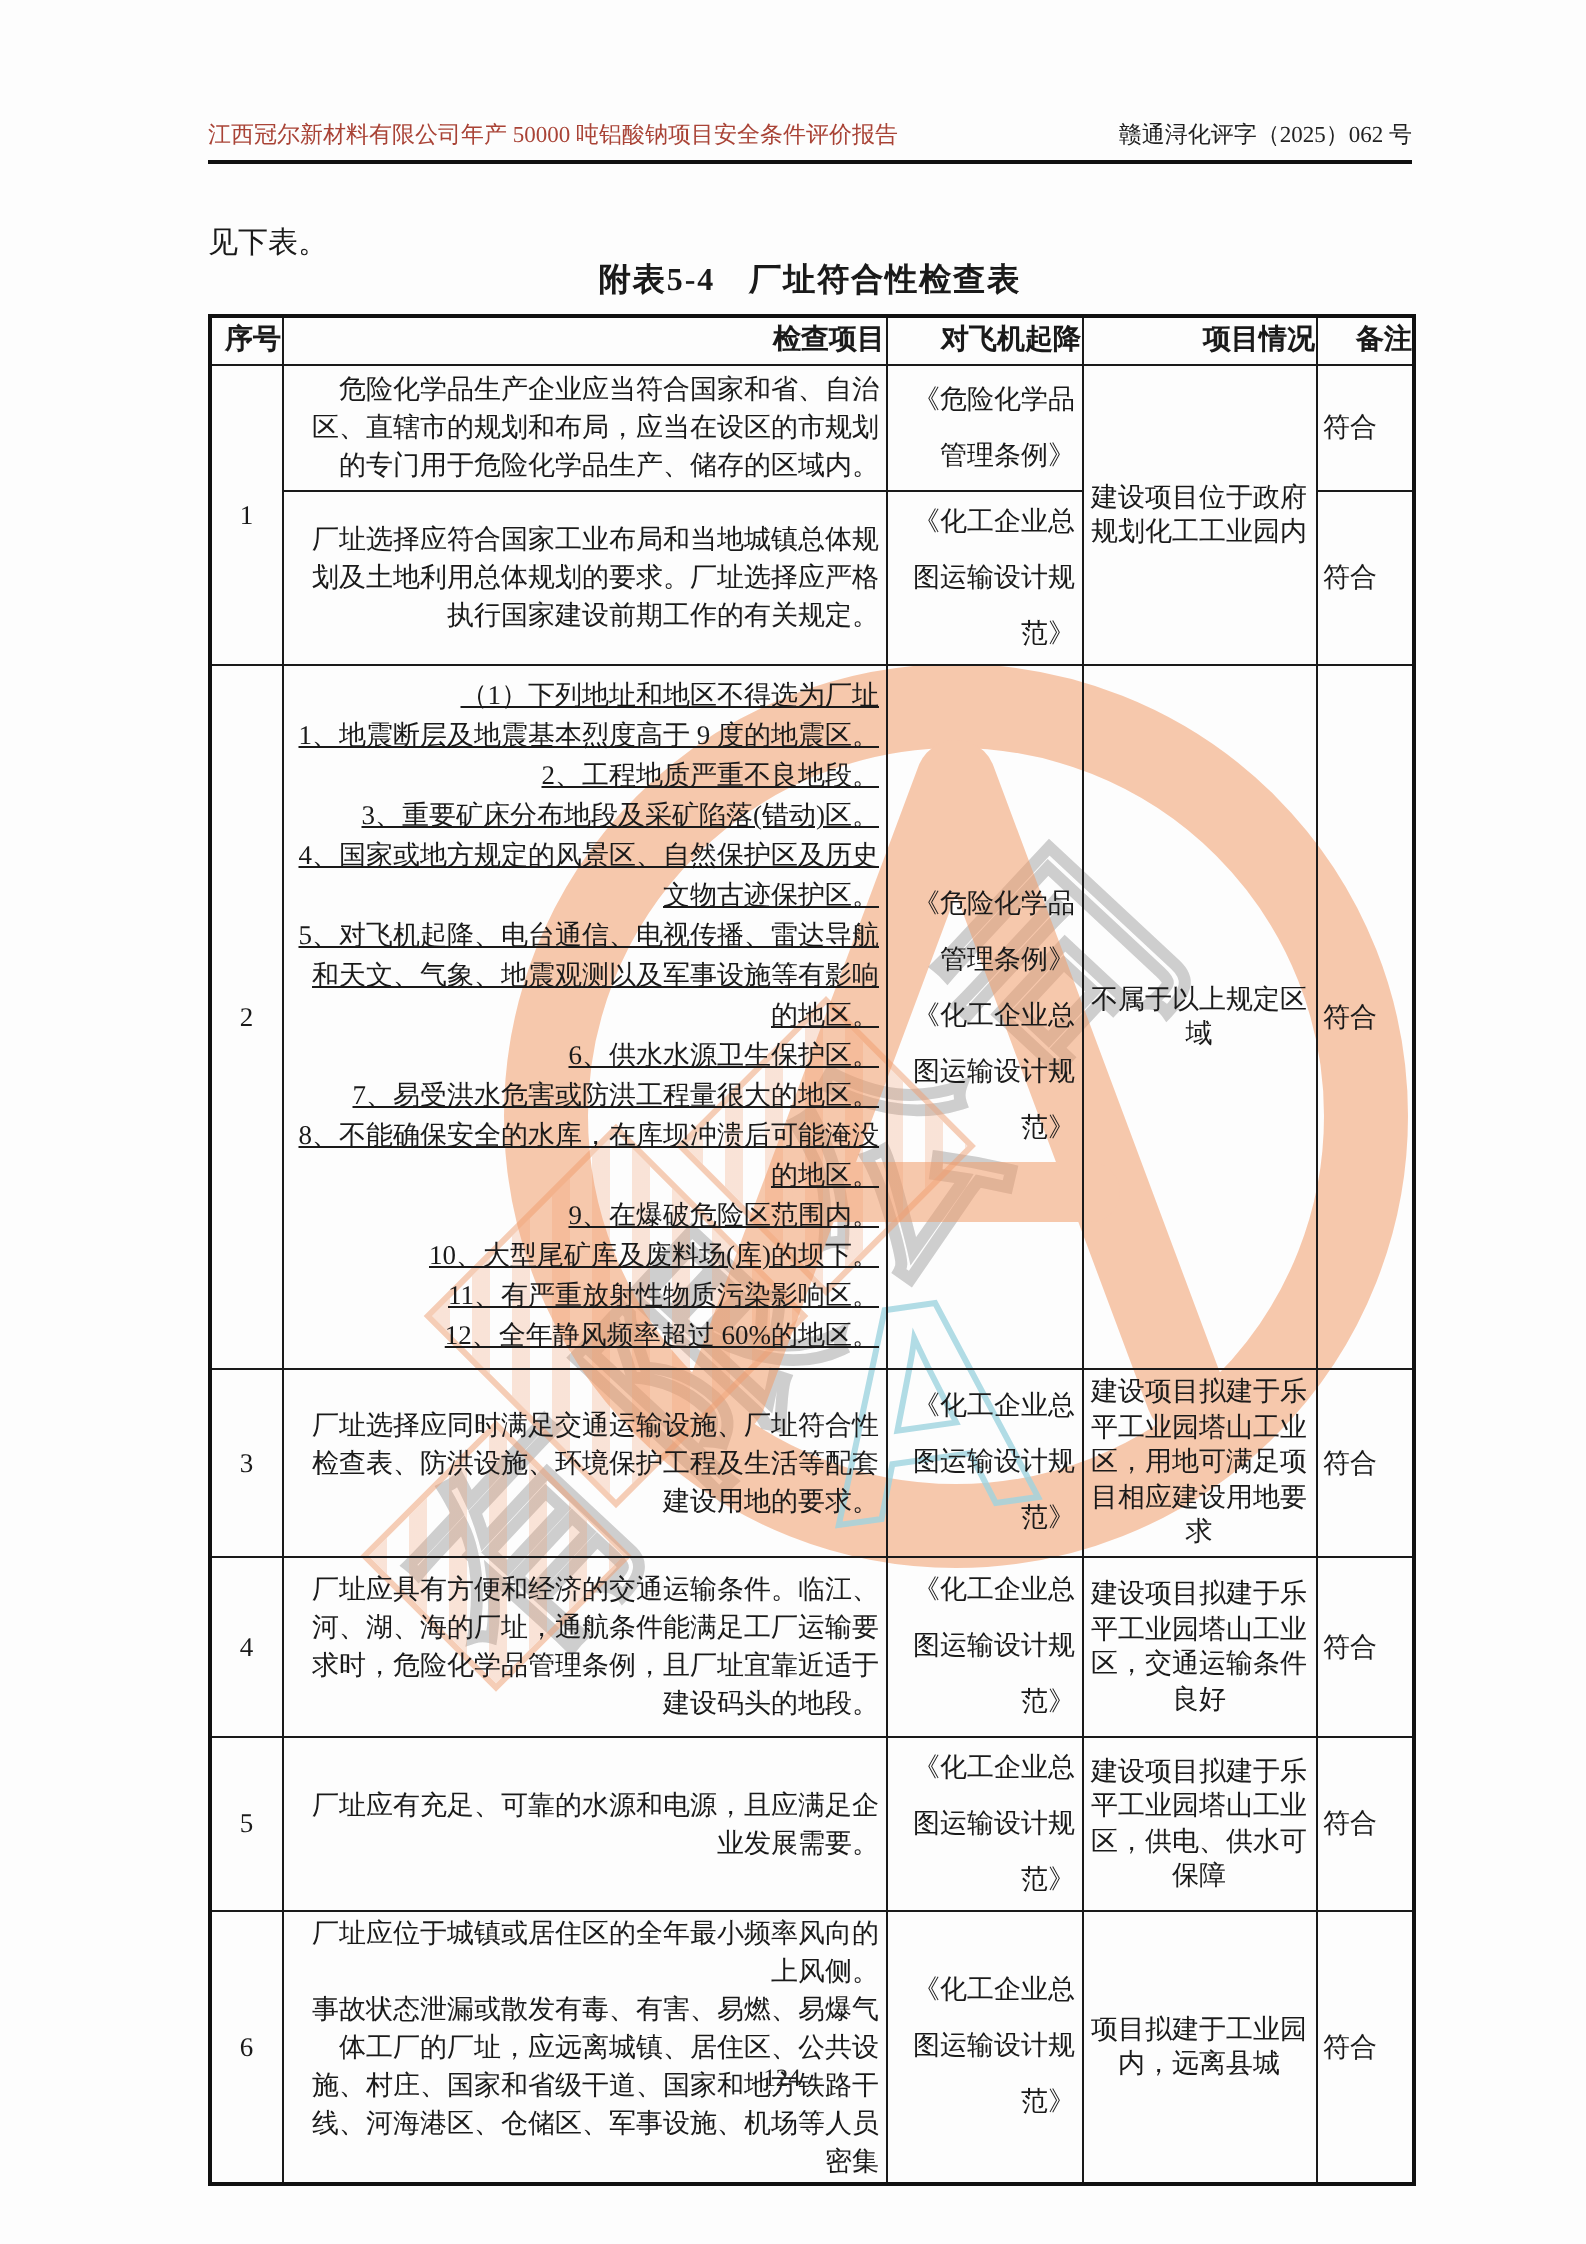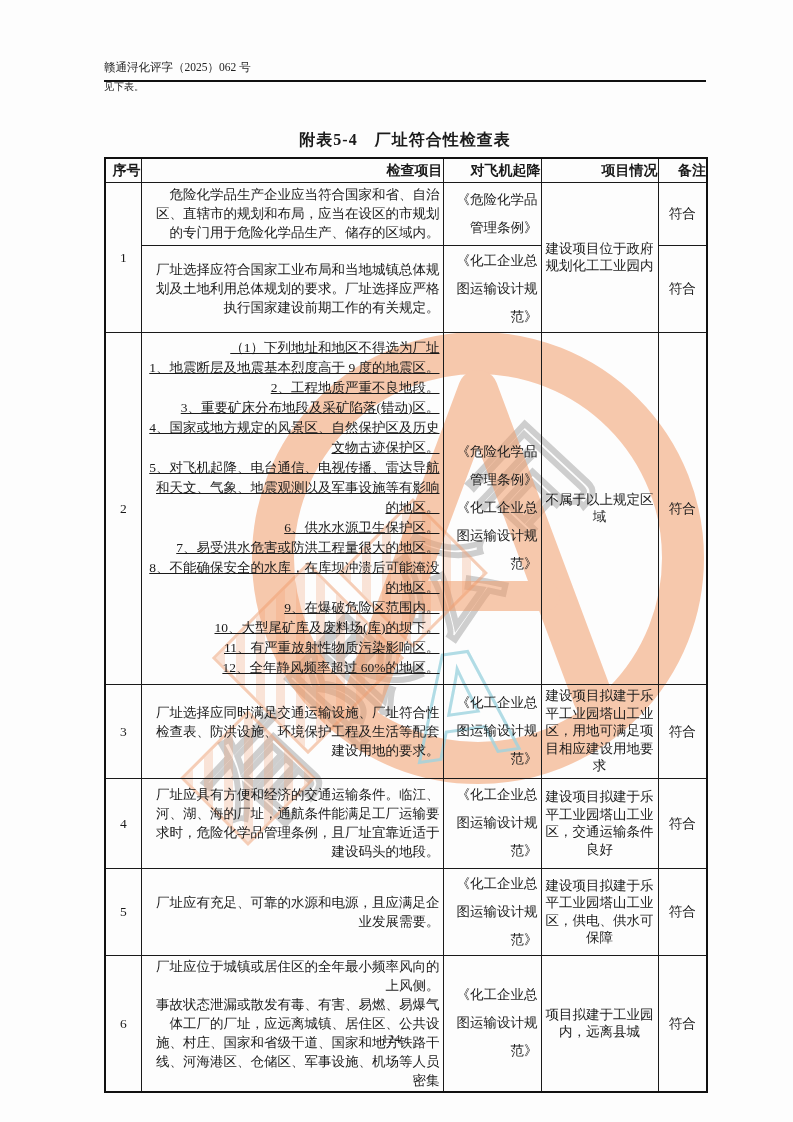--- a/index.html
+++ b/index.html
@@ -42,40 +42,40 @@
   
   .content{position:relative;z-index:1;}
   .pg-header{
     position:absolute;left:104px;top:60px;width:602px;
     display:flex;justify-content:space-between;align-items:flex-end;
     border-bottom:2px solid #111;padding-bottom:5px;
     font-size:11.5px;
   }
   .pg-header .left{color:#a94336;}
   .pg-header .right{color:#222;}
-  .intro{position:absolute;left:104px;top:80px;font-size:10px;}
+  .intro{position:absolute;left:104px;top:112px;font-size:15px;}
   .tbl-title{
     position:absolute;left:104px;top:130px;width:602px;
     text-align:center;font-size:16px;font-weight:bold;letter-spacing:1px;
   }
   table.check{
     position:absolute;left:104px;top:157px;width:602px;
     border-collapse:collapse;table-layout:fixed;
     font-size:13.5px;line-height:19px;
   }
   table.check td,table.check th{
     border:1.5px solid #1a1a1a;
     padding:1px 3px;
     vertical-align:middle;
     overflow:hidden;
   }
   table.check{border:2px solid #111;}
   table.check th{font-size:14px;font-weight:bold;text-align:right;padding:1px 0;}
   td.no{text-align:center;}
-  td.remark{text-align:center;}
+  td.remark{text-align:left;}
   td.item{text-align:right;}
   td.basis{text-align:right;line-height:28px;}
   td.situation{text-align:center;line-height:17.5px;}
   .preline{white-space:pre-line;}
   tr.hh{height:24px;}
   tr.h1a{height:63px;}
   tr.h1b{height:58px;}
   tr.h2{height:352px;}
   tr.h2 td.item{line-height:20px;text-decoration:underline;}
   tr.h3{height:94px;}
@@ -101,20 +101,21 @@
       <circle cx="230" cy="230" r="205" fill="none" stroke="#f29d6b" stroke-width="42"></circle>
       <path d="M115 370 L230 62 L345 370" fill="none" stroke="#f29d6b" stroke-width="40" stroke-linecap="round" stroke-linejoin="round"></path>
       <path d="M163 268 L297 268" fill="none" stroke="#f29d6b" stroke-width="30" stroke-linecap="round"></path>
     </svg>
   </div>
   <div class="wm wm-cyan-a">A</div>
 
   <div class="content">
 
     <div class="pg-header">
+      <span class="left">江西冠尔新材料有限公司年产 50000 吨铝酸钠项目安全条件评价报告</span>
       <span class="right">赣通浔化评字（2025）062 号</span>
     </div>
 
     <div class="intro">见下表。</div>
 
     <div class="tbl-title">附表5-4　厂址符合性检查表</div>
 
     <table class="check">
       <colgroup>
         <col style="width:36px">

